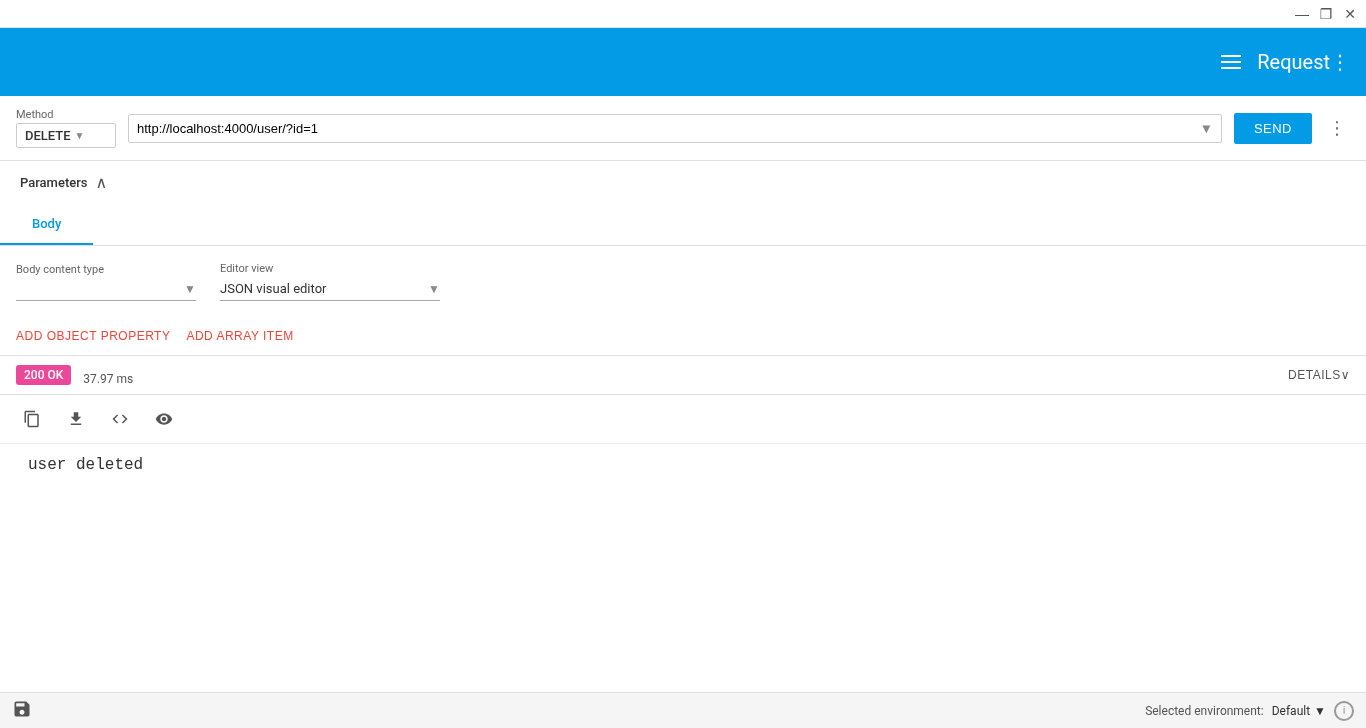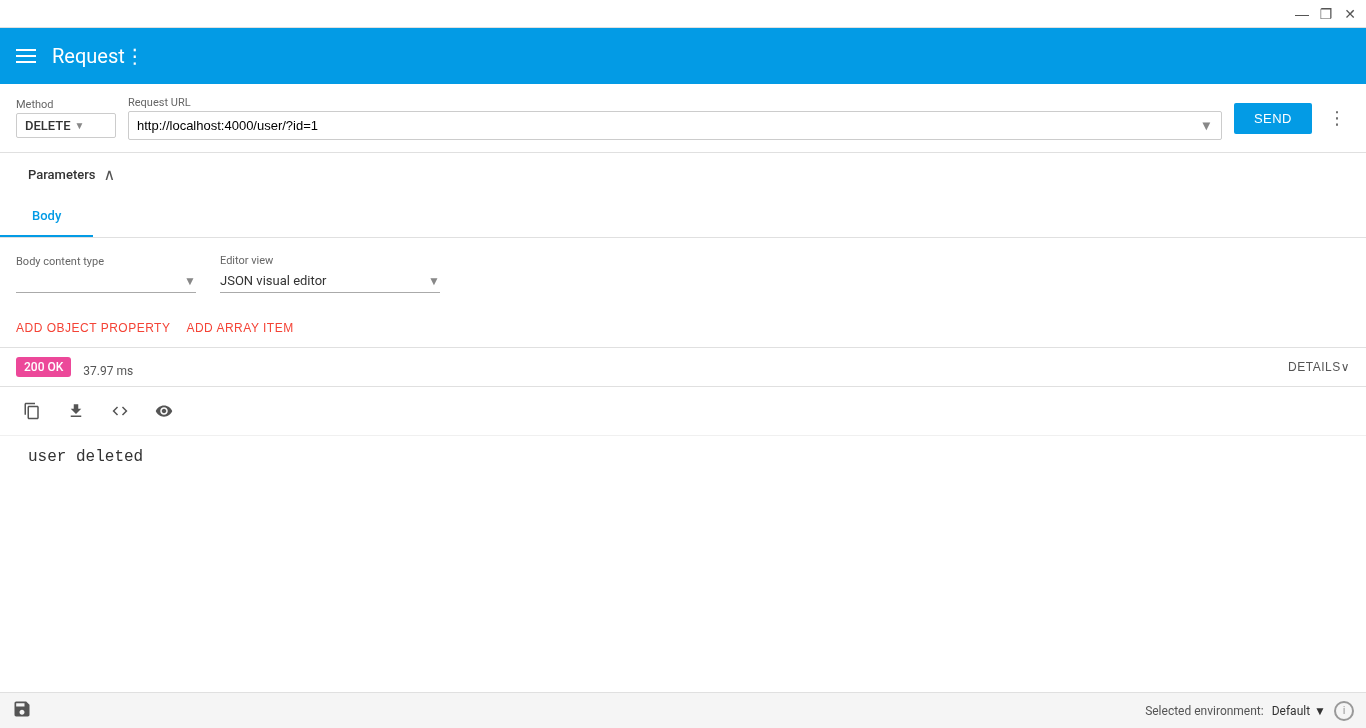--- a/index.html
+++ b/index.html
@@ -10,22 +10,22 @@
       display: flex; align-items: center; justify-content: space-between;
       background: #fff; height: 28px; padding: 0 8px;
       border-bottom: 1px solid #e0e0e0;
     }
     .title-bar-controls { display: flex; gap: 8px; align-items: center; }
     .tb-btn { width: 16px; height: 16px; display: flex; align-items: center; justify-content: center; cursor: pointer; font-size: 14px; color: #555; background: none; border: none; }
 
     
     .app-header {
       background: #039be5; color: #fff;
-      display: flex; align-items: center; justify-content: flex-start;
-      height: 56px; padding: 0 16px;
+      display: flex; align-items: center; justify-content: flex-end;
+      height: 68px; padding: 0 16px;
     }
     .app-header-left { display: flex; align-items: center; gap: 16px; }
     .hamburger-icon { display: flex; flex-direction: column; gap: 4px; cursor: pointer; }
     .hamburger-icon span { display: block; width: 20px; height: 2px; background: #fff; }
     .app-title { font-size: 20px; font-weight: 400; color: #fff; }
     .more-vert-icon { font-size: 20px; cursor: pointer; color: #fff; }
 
     
     .request-area { padding: 12px 16px; border-bottom: 1px solid #e0e0e0; display: flex; align-items: center; gap: 12px; }
     .method-group { display: flex; flex-direction: column; }
@@ -45,21 +45,21 @@
     }
     .url-dropdown-btn { padding: 6px 8px; cursor: pointer; color: #888; border: none; background: none; }
     .send-btn {
       background: #039be5; color: #fff; border: none; border-radius: 2px;
       padding: 8px 20px; font-size: 13px; font-weight: 500; cursor: pointer;
       text-transform: uppercase; letter-spacing: 0.5px; text-align: right;
     }
     .options-btn { font-size: 18px; color: #666; cursor: pointer; padding: 4px; background: none; border: none; }
 
     
-    .parameters-section { padding: 12px 28px; }
+    .parameters-section { padding: 12px 20px; }
     .parameters-header { display: flex; align-items: center; gap: 8px; cursor: pointer; }
     .parameters-label { font-size: 13px; font-weight: 500; }
     .chevron-up { font-size: 16px; color: #555; }
 
     
     .tabs-container { border-bottom: 1px solid #e0e0e0; }
     .tabs { display: flex; }
     .tab {
       padding: 12px 32px; font-size: 13px; color: #666;
       cursor: pointer; border-bottom: 2px solid transparent;
@@ -164,21 +164,20 @@
 
 <div class="request-area">
   <div class="method-group">
     <span class="field-label">Method</span>
     <div class="method-select">
       <span class="method-text">DELETE</span>
       <span class="dropdown-arrow">▼</span>
     </div>
   </div>
   <div class="url-group">
-    <span class="field-label">Request URL</span>
     <div class="url-input-row">
       <input class="url-input" type="text" value="http://localhost:4000/user/?id=1" style="">
       <button class="url-dropdown-btn">▼</button>
     </div>
   </div>
   <button class="send-btn">SEND</button>
   <button class="options-btn">⋮</button>
 </div>
 
 <div class="parameters-section">

